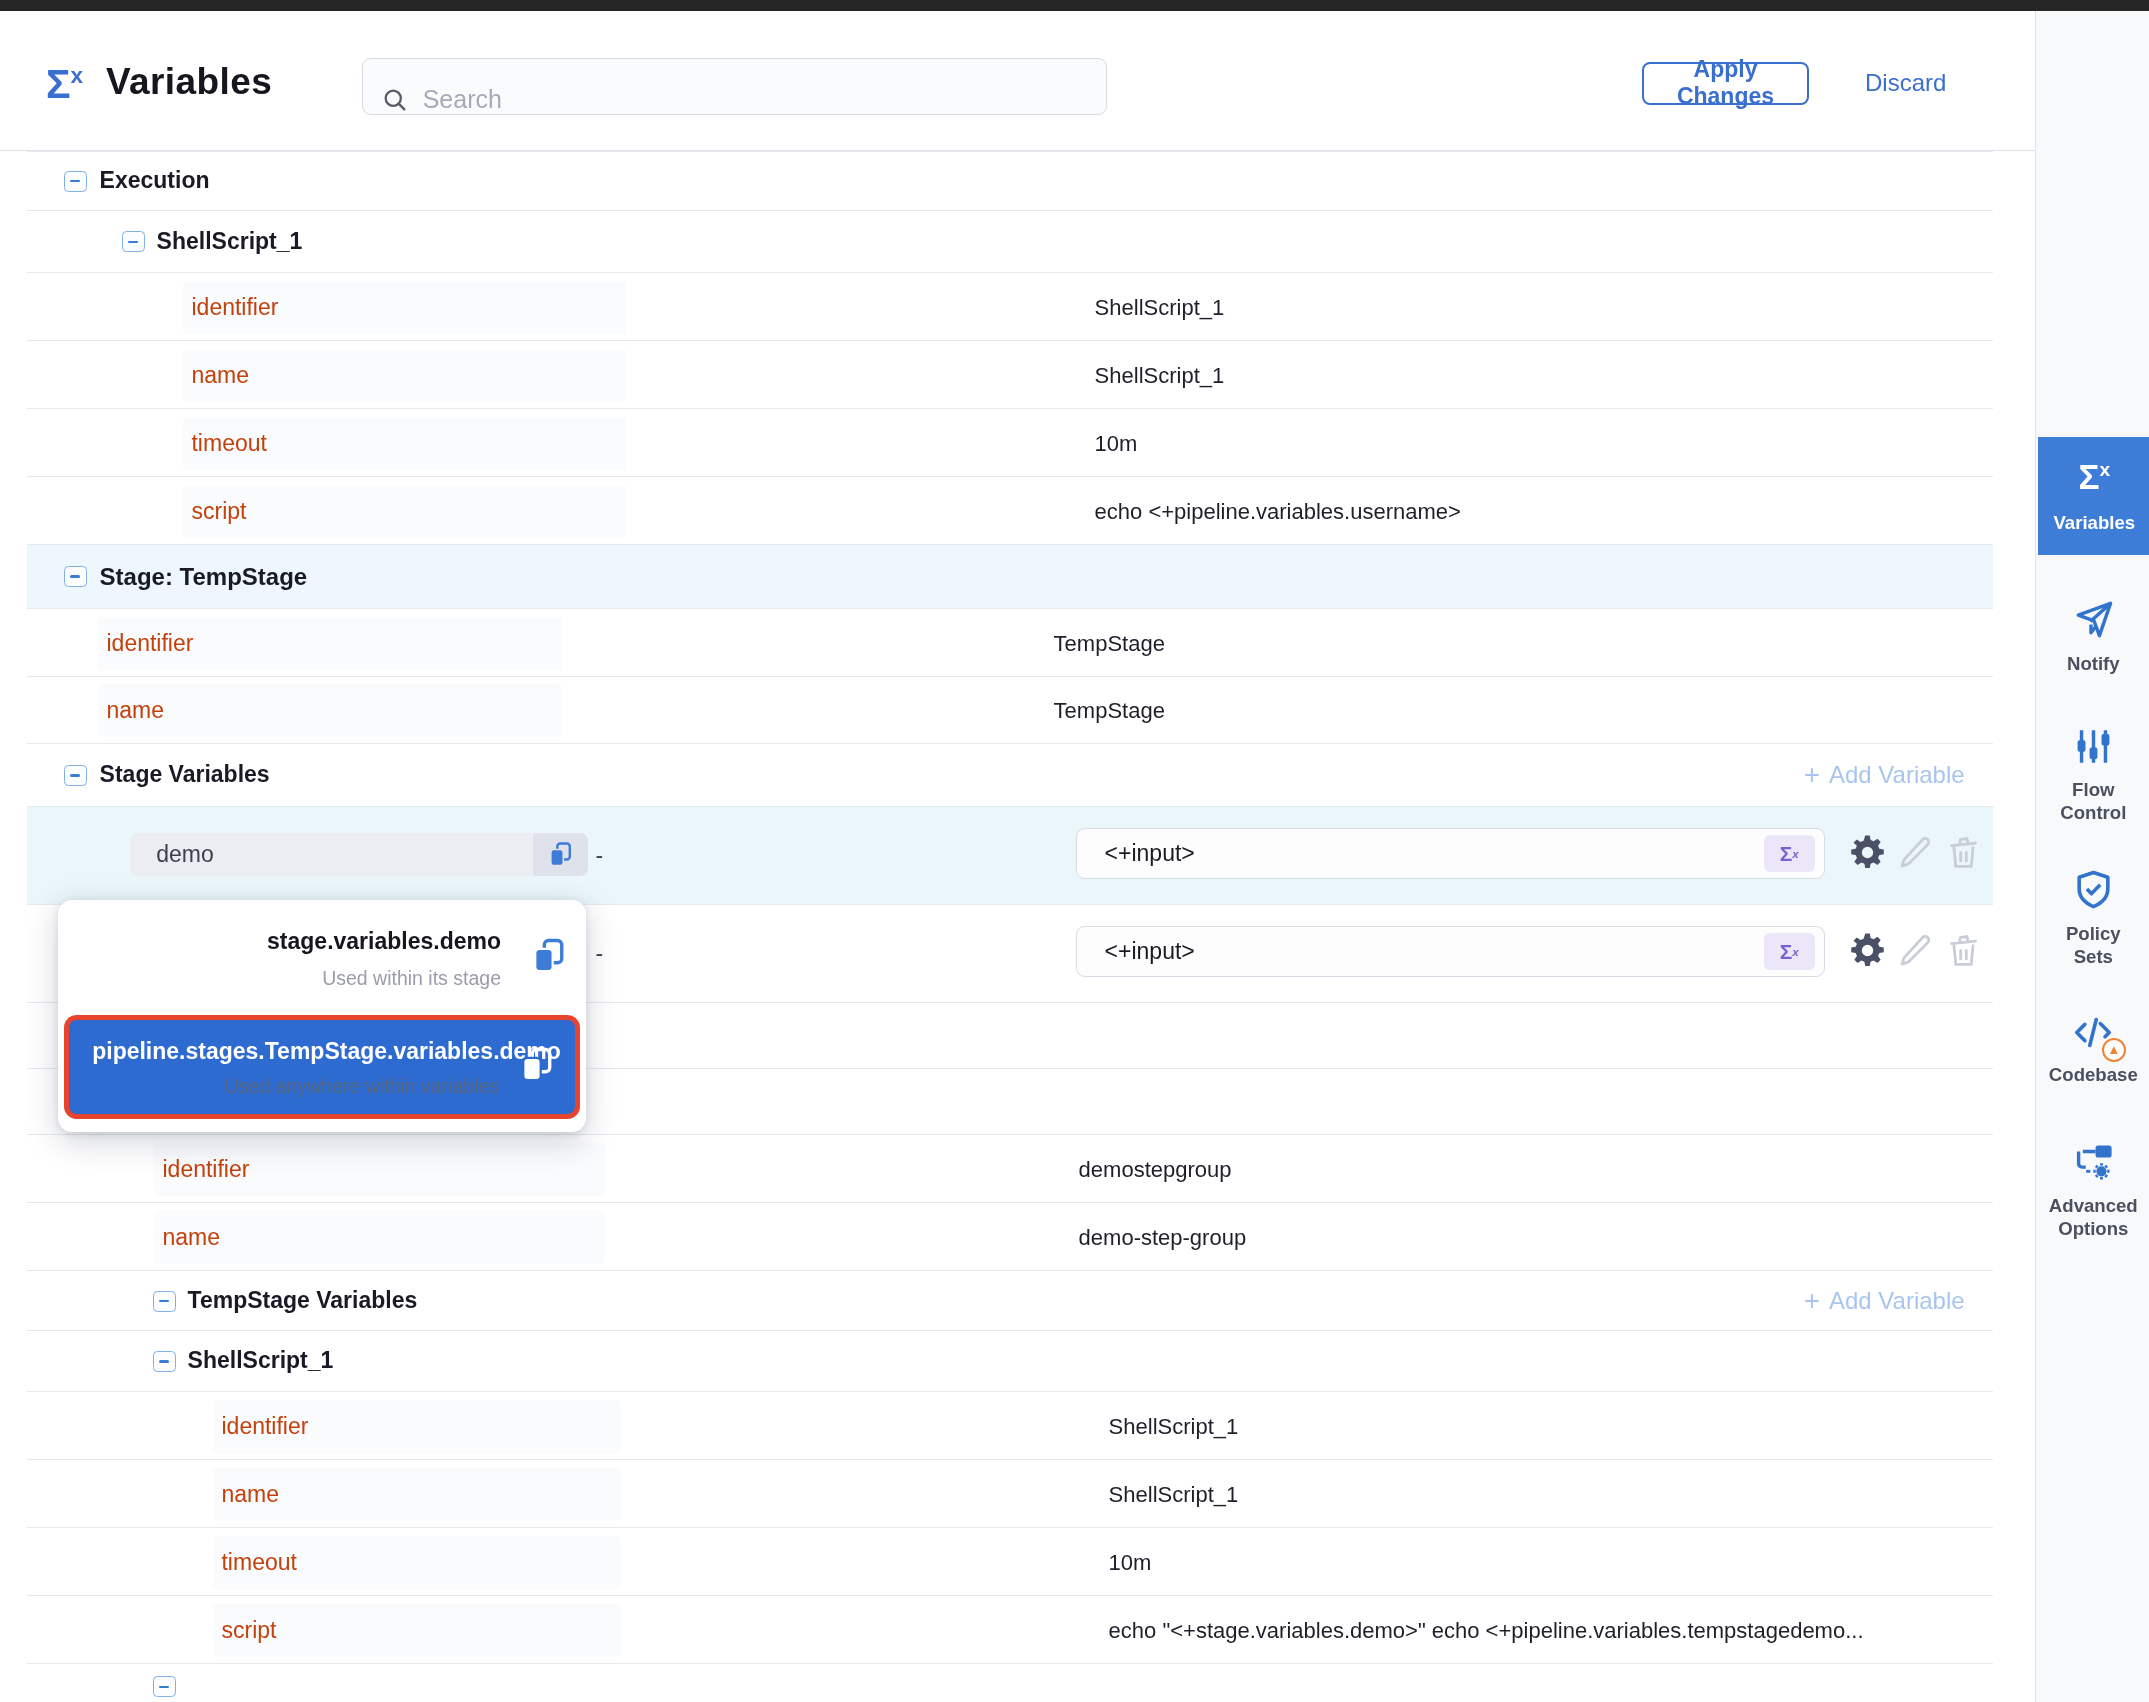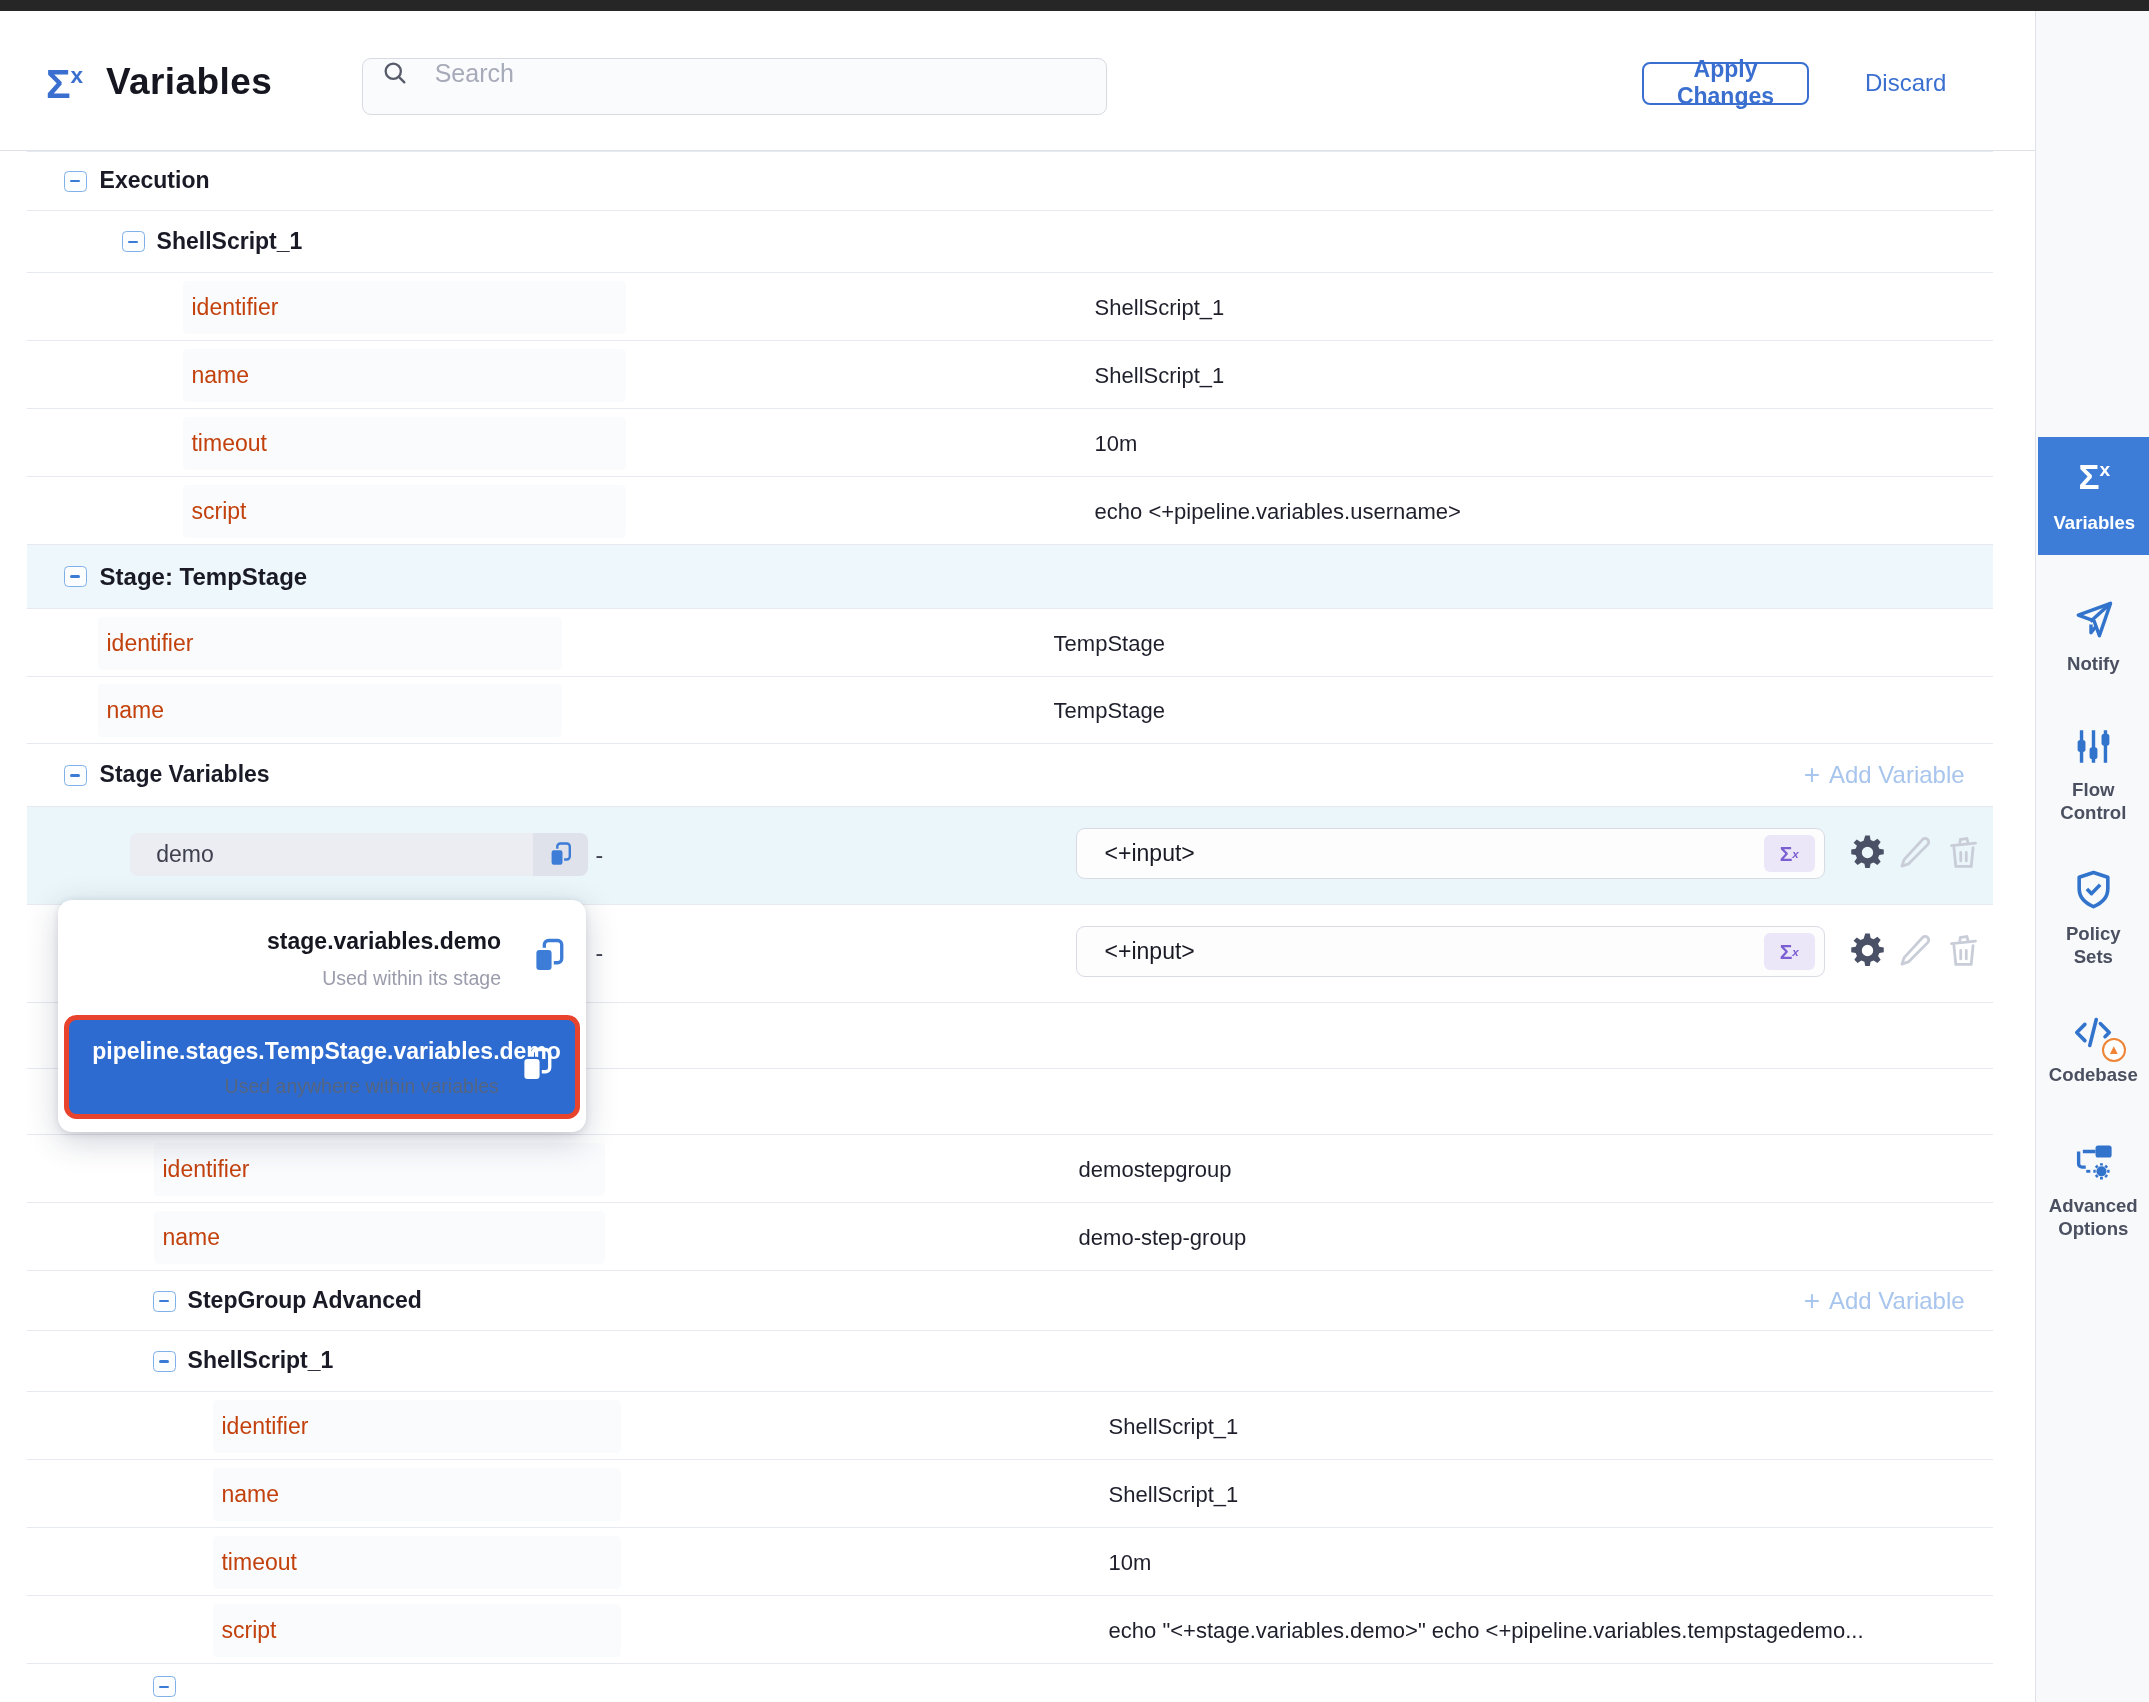--- a/index.html
+++ b/index.html
@@ -10,21 +10,21 @@
   
   .topbar { position:absolute; left:0; top:0; width:2149px; height:10.6px; background:#262626; }
 
   
   .header { position:absolute; left:0; top:10.6px; width:2149px; height:140px; background:#fff;
             border-bottom:1.8px solid #dfe1e8; }
   .sigma-badge { position:absolute; left:46px; top:50px; font-size:41px; font-weight:700; color:#3a6fd0; }
   .sigma-badge sup, .sigma-inline sup { font-size:0.55em; font-weight:700; vertical-align:super; }
   .page-title { position:absolute; left:106px; top:50px; font-size:37px; font-weight:700; color:#15161f; letter-spacing:0.4px; }
   .search-box { position:absolute; left:362px; top:47px; width:745px; height:57px; background:#fafbfd;
-                border:1.8px solid #d8dae2; border-radius:8.9px; display:flex; align-items:flex-start; padding:0 17.7px;gap:12px; }
+                border:1.8px solid #d8dae2; border-radius:8.9px; display:flex; align-items:flex-end; padding:0 17.7px; }
   .search-box svg { flex:0 0 auto; margin-right:14px; }
   .search-box input { border:none; outline:none; background:transparent; font-size:25px; color:#33343f;
                       font-family:inherit; width:100%; }
   .search-box input::placeholder { color:#a7aab8; }
   .apply-btn { position:absolute; left:1642px; top:51px; width:167px; height:43px; background:#fff;
                border:2.2px solid #3a6fd0; border-radius:8px; color:#3a6fd0; font-size:23px; font-weight:600;
                display:flex; align-items:center; justify-content:center; cursor:pointer; font-family:inherit; }
   .discard-btn { position:absolute; left:1849px; top:51px; height:43px; border:none; background:transparent;
                  color:#3a6fd0; font-size:24px; font-weight:500; display:flex; align-items:center; cursor:pointer;
                  padding:0 16px; font-family:inherit; }
@@ -233,21 +233,21 @@
         <div class="row" style="height: 68px;">
           <div class="field-cell" style="left: 127px; width: 451px; top: 7.5px;">identifier</div>
           <div class="field-value" style="left: 1052px; top: 22px;">demostepgroup</div>
         </div>
         <div class="row" style="height: 68px;">
           <div class="field-cell" style="left: 127px; width: 451px; top: 7.5px;">name</div>
           <div class="field-value" style="left: 1052px; top: 22px;">demo-step-group</div>
         </div>
         <div class="row" style="height: 60px;">
           <div class="collapse-box" style="left: 126px; top: 19.5px;"></div>
-          <div class="sec-label" style="left: 161px; top: 16px;">StepGroup Advanced</div>
+          <div class="sec-label" style="left: 161px; top: 16px;">TempStage Variables</div>
           <button class="add-variable">
             <span class="plus">+</span>
             <span>Add Variable</span>
           </button>
         </div>
         <div class="row" style="height: 61px;">
           <div class="collapse-box" style="left: 126px; top: 20px;"></div>
           <div class="sec-label" style="left: 161px; top: 16.4px;">ShellScript_1</div>
         </div>
         <div class="row" style="height: 68px;">

